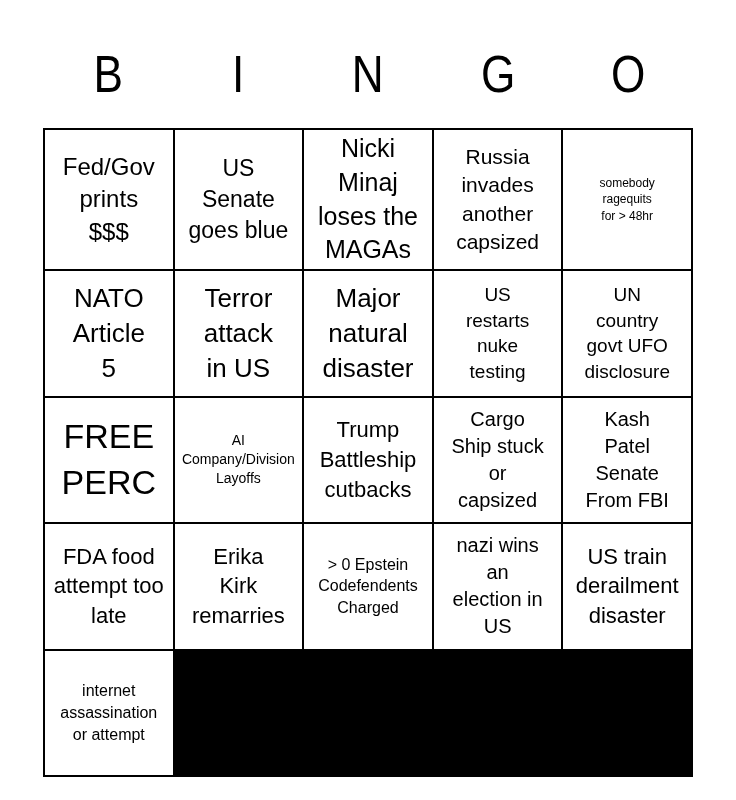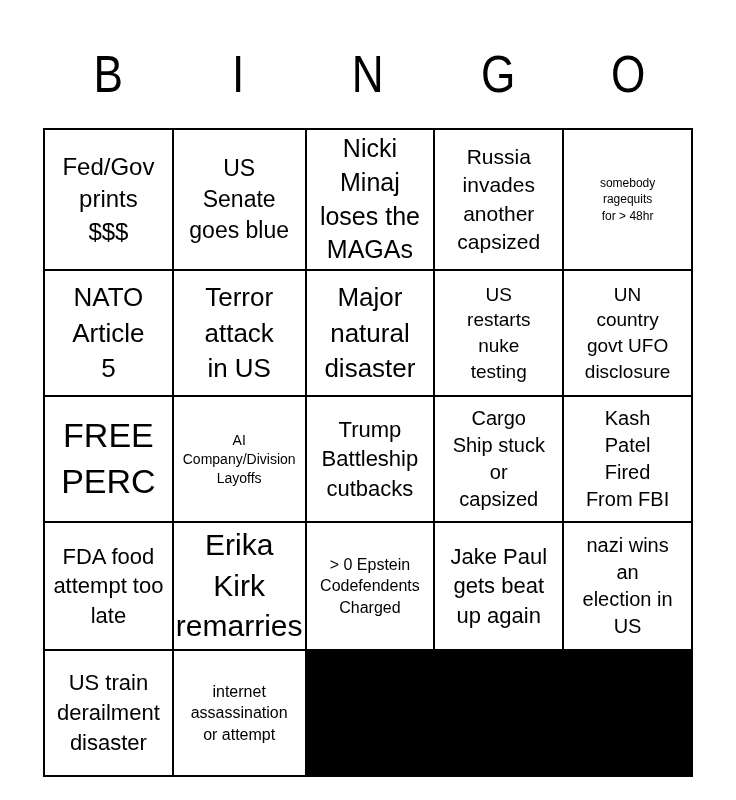--- a/index.html
+++ b/index.html
@@ -134,35 +134,32 @@
     <div class="cell" style="font-size:22px">Trump
 Battleship
 cutbacks</div>
 
     <div class="cell" style="font-size:20px">Cargo
 Ship stuck
 or
 capsized</div>
     <div class="cell" style="font-size:20px">Kash
 Patel
-Fired
+Senate
 From FBI</div>
     <div class="cell" style="font-size:22px">FDA food
 attempt too
 late</div>
-    <div class="cell" style="font-size:30px">Erika
+    <div class="cell" style="font-size:22px">Erika
 Kirk
 remarries</div>
 
     <div class="cell" style="font-size:16px">&gt; 0 Epstein
 Codefendents
 Charged</div>
-    <div class="cell" style="font-size:22px">Jake Paul
-gets beat
-up again</div>
     <div class="cell" style="font-size:20px">nazi wins
 an
 election in
 US</div>
     <div class="cell" style="font-size:22px">US train
 derailment
 disaster</div>
     <div class="cell" style="font-size:16px">internet
 assassination
 or attempt</div>

